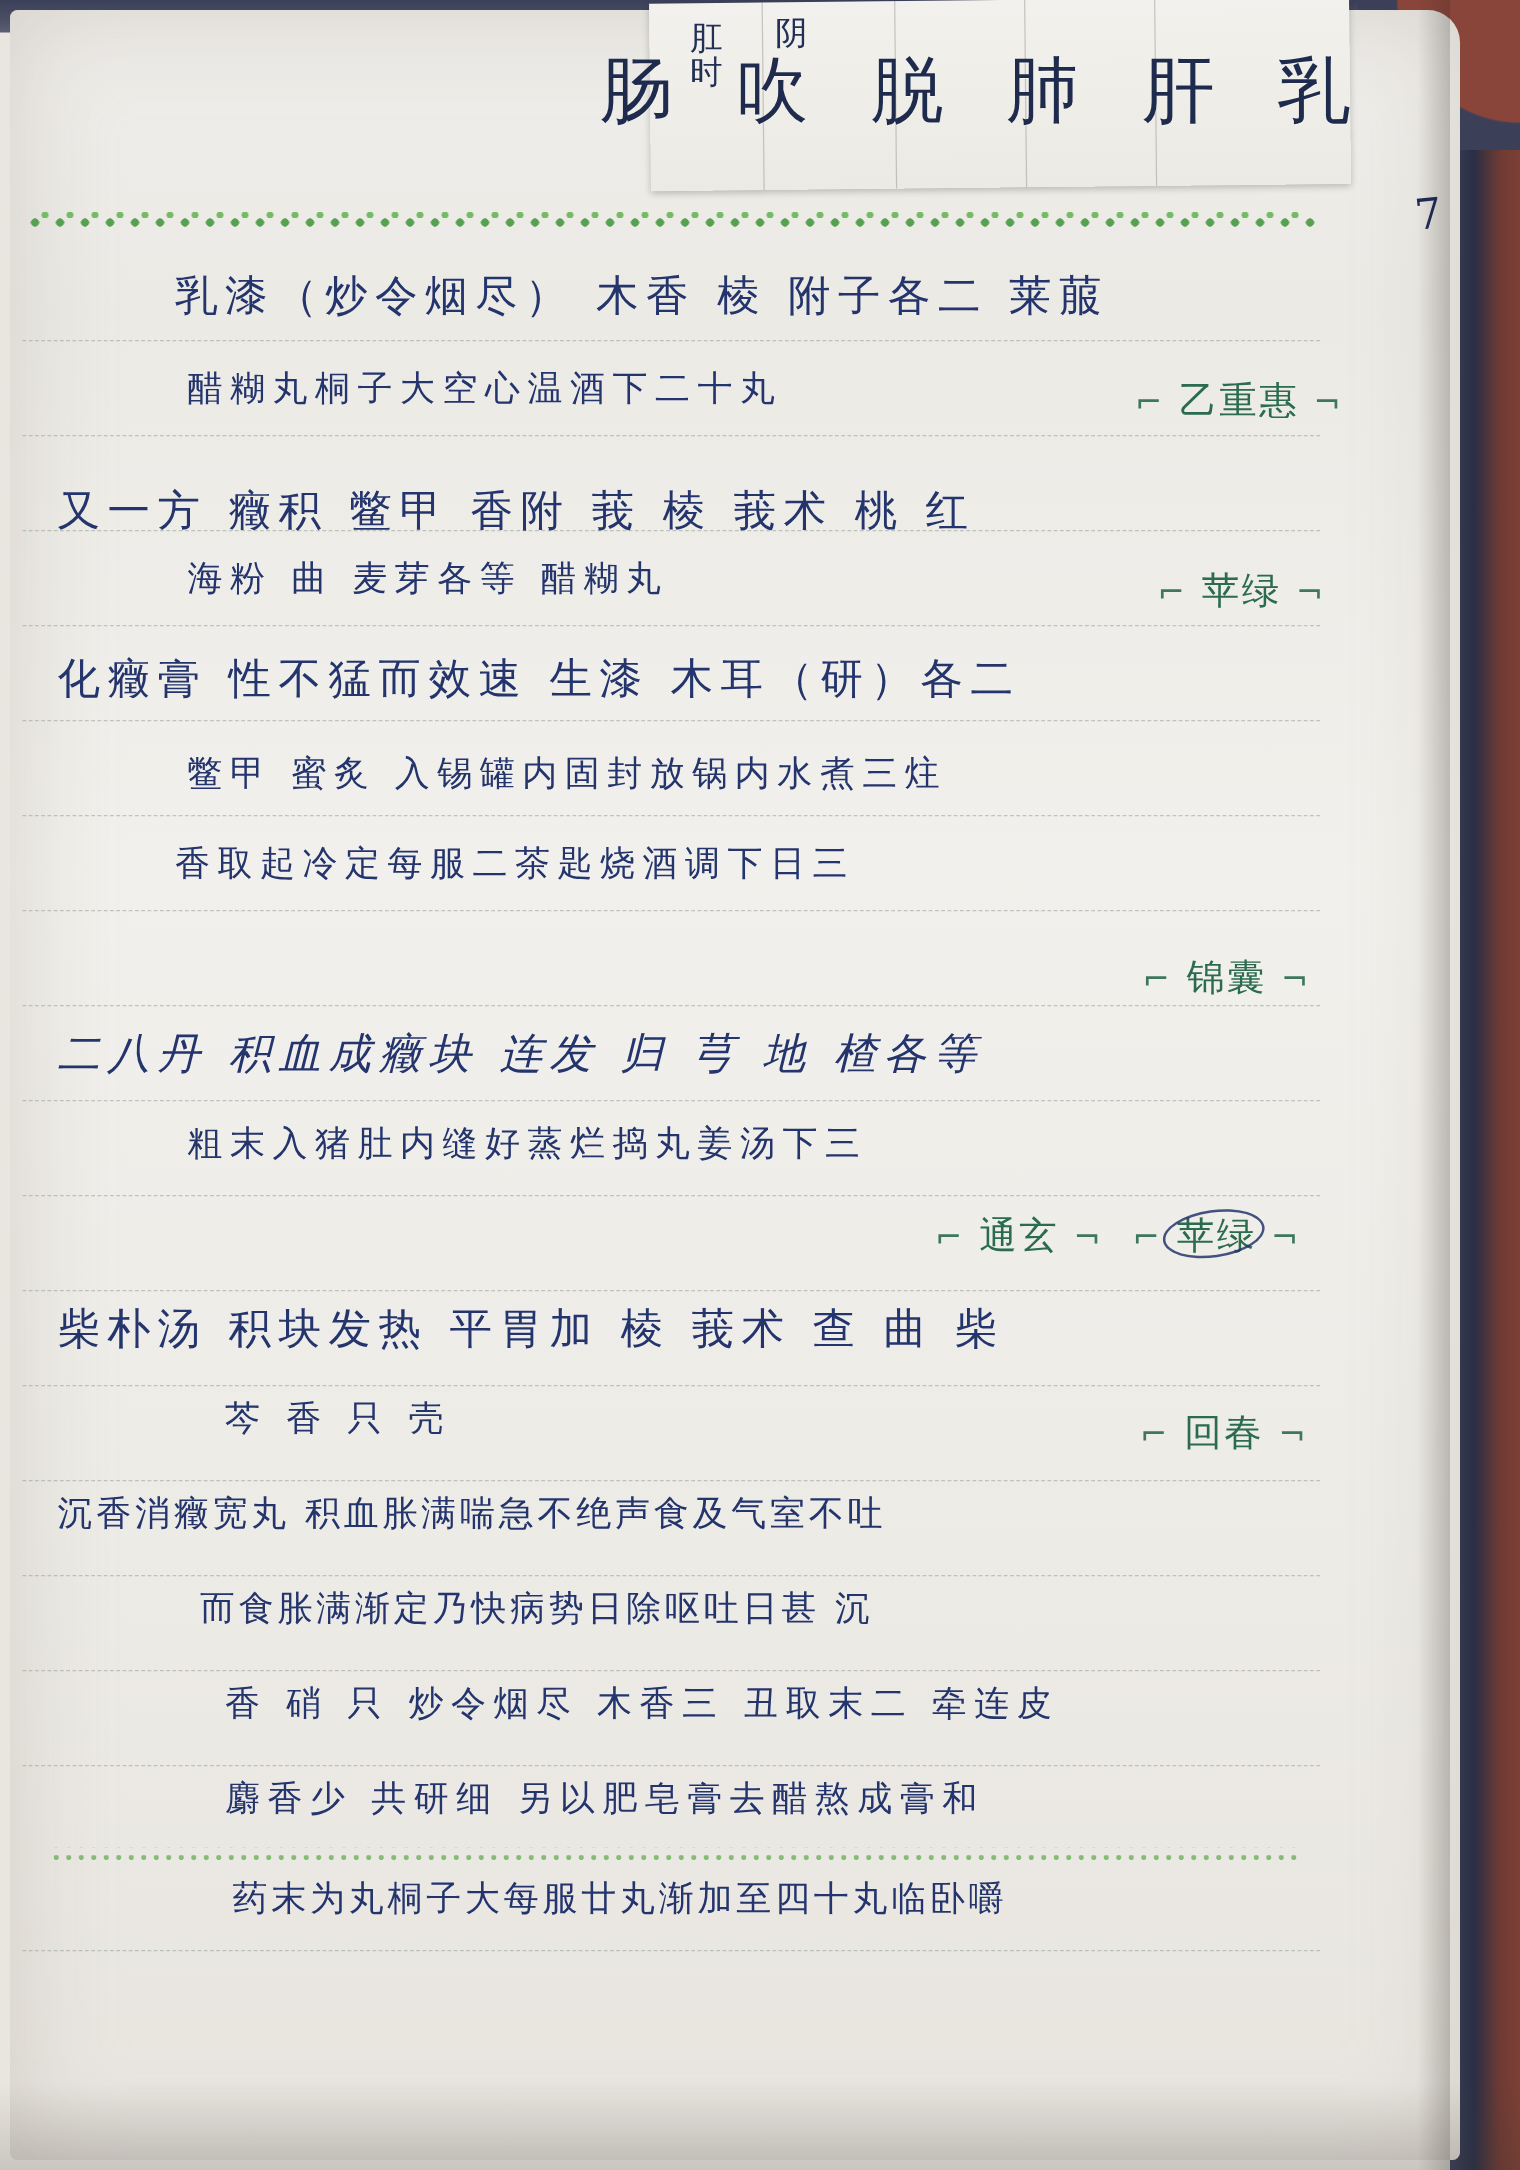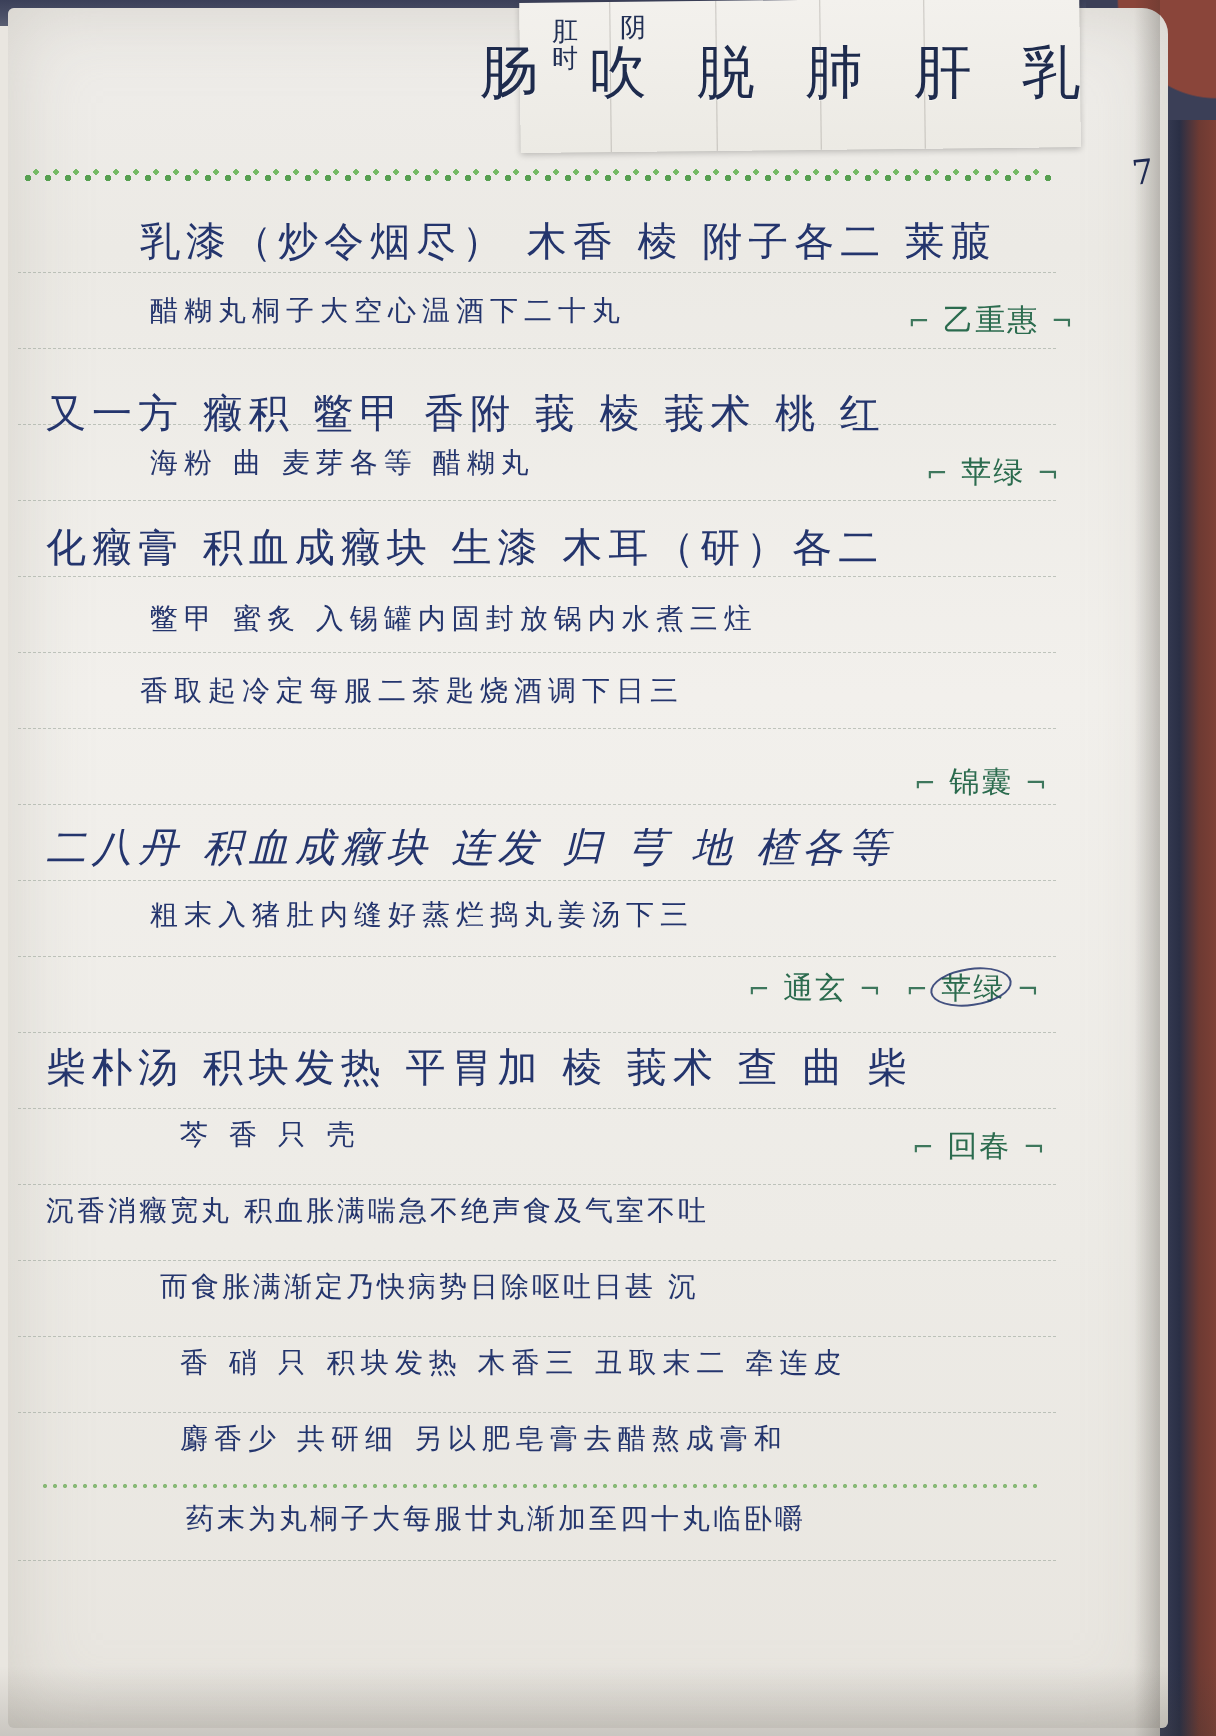--- a/index.html
+++ b/index.html
@@ -149,21 +149,21 @@
     transform: rotate(-6deg);
   }
   
   .hand {
     position: absolute;
     color: #203063;
     font-family: "DejaVu Sans", sans-serif;
     white-space: nowrap;
     letter-spacing: 6px;
   }
-  .hw-lg { font-size: 40px; }
+  .hw-lg { font-size: 34px; }
   .hw-md { font-size: 28px; }
   .ink-blue { color: #24356d; }
   
   .annot {
     position: absolute;
     color: #2b6b4e;
     font-family: "DejaVu Sans", sans-serif;
     font-size: 30px;
     letter-spacing: 2px;
     white-space: nowrap;
@@ -253,33 +253,33 @@
   <div class="rule" style="top:1260px"></div>
   <div class="rule" style="top:1336px"></div>
   <div class="rule" style="top:1412px"></div>
   <div class="wavy" style="top:1478px"></div>
   <div class="rule" style="top:1560px"></div>
 
   <div class="hand hw-lg ink-blue" style="left:140px; top:214px;">乳漆（炒令烟尽） 木香 棱 附子各二 莱菔</div>
   <div class="hand hw-md ink-blue" style="left:150px; top:292px;">醋糊丸桐子大空心温酒下二十丸</div>
   <div class="hand hw-lg ink-blue" style="left:46px;  top:386px;">又一方  癥积  鳖甲  香附  莪  棱  莪术  桃  红</div>
   <div class="hand hw-md ink-blue" style="left:150px; top:444px;">海粉  曲  麦芽各等  醋糊丸</div>
-  <div class="hand hw-lg ink-blue" style="left:46px;  top:520px;">化癥膏  积血成癥块    生漆  木耳（研）各二</div>
+  <div class="hand hw-lg ink-blue" style="left:46px;  top:520px;">化癥膏  性不猛而效速    生漆  木耳（研）各二</div>
   <div class="hand hw-md ink-blue" style="left:150px; top:600px;">鳖甲  蜜炙  入锡罐内固封放锅内水煮三炷</div>
   <div class="hand hw-md ink-blue" style="left:140px; top:672px;">香取起冷定每服二茶匙烧酒调下日三</div>
 
   <div class="hand hw-lg ink-blue" style="left:46px;  top:820px;font-style:italic;">二八丹  积血成癥块    连发  归  芎  地  楂各等</div>
   <div class="hand hw-md ink-blue" style="left:150px; top:896px;">粗末入猪肚内缝好蒸烂捣丸姜汤下三</div>
 
   <div class="hand hw-lg ink-blue" style="left:46px;  top:1040px;">柴朴汤  积块发热  平胃加  棱  莪术  查  曲  柴</div>
   <div class="hand hw-md ink-blue" style="left:180px; top:1116px;">芩  香  只  壳</div>
 
   <div class="hand hw-md ink-blue" style="left:46px;  top:1192px; letter-spacing:3px;">沉香消癥宽丸  积血胀满喘急不绝声食及气室不吐</div>
   <div class="hand hw-md ink-blue" style="left:160px; top:1268px; letter-spacing:3px;">而食胀满渐定乃快病势日除呕吐日甚    沉</div>
-  <div class="hand hw-md ink-blue" style="left:180px; top:1344px;">香  硝  只  积块发热  木香三  丑取末二  牵连皮</div>
+  <div class="hand hw-md ink-blue" style="left:180px; top:1344px;">香  硝  只  炒令烟尽  木香三  丑取末二  牵连皮</div>
   <div class="hand hw-md ink-blue" style="left:180px; top:1420px;">麝香少  共研细    另以肥皂膏去醋熬成膏和</div>
   <div class="hand hw-md ink-blue" style="left:186px; top:1500px; letter-spacing:3px;">药末为丸桐子大每服廿丸渐加至四十丸临卧嚼</div>
 
   <div class="annot" style="left:908px; top:300px;">
     <span class="br">⌐</span>
     <span>乙重惠</span>
     <span class="br">¬</span>
   </div>
   <div class="annot" style="left:926px; top:452px;">
     <span class="br">⌐</span>

